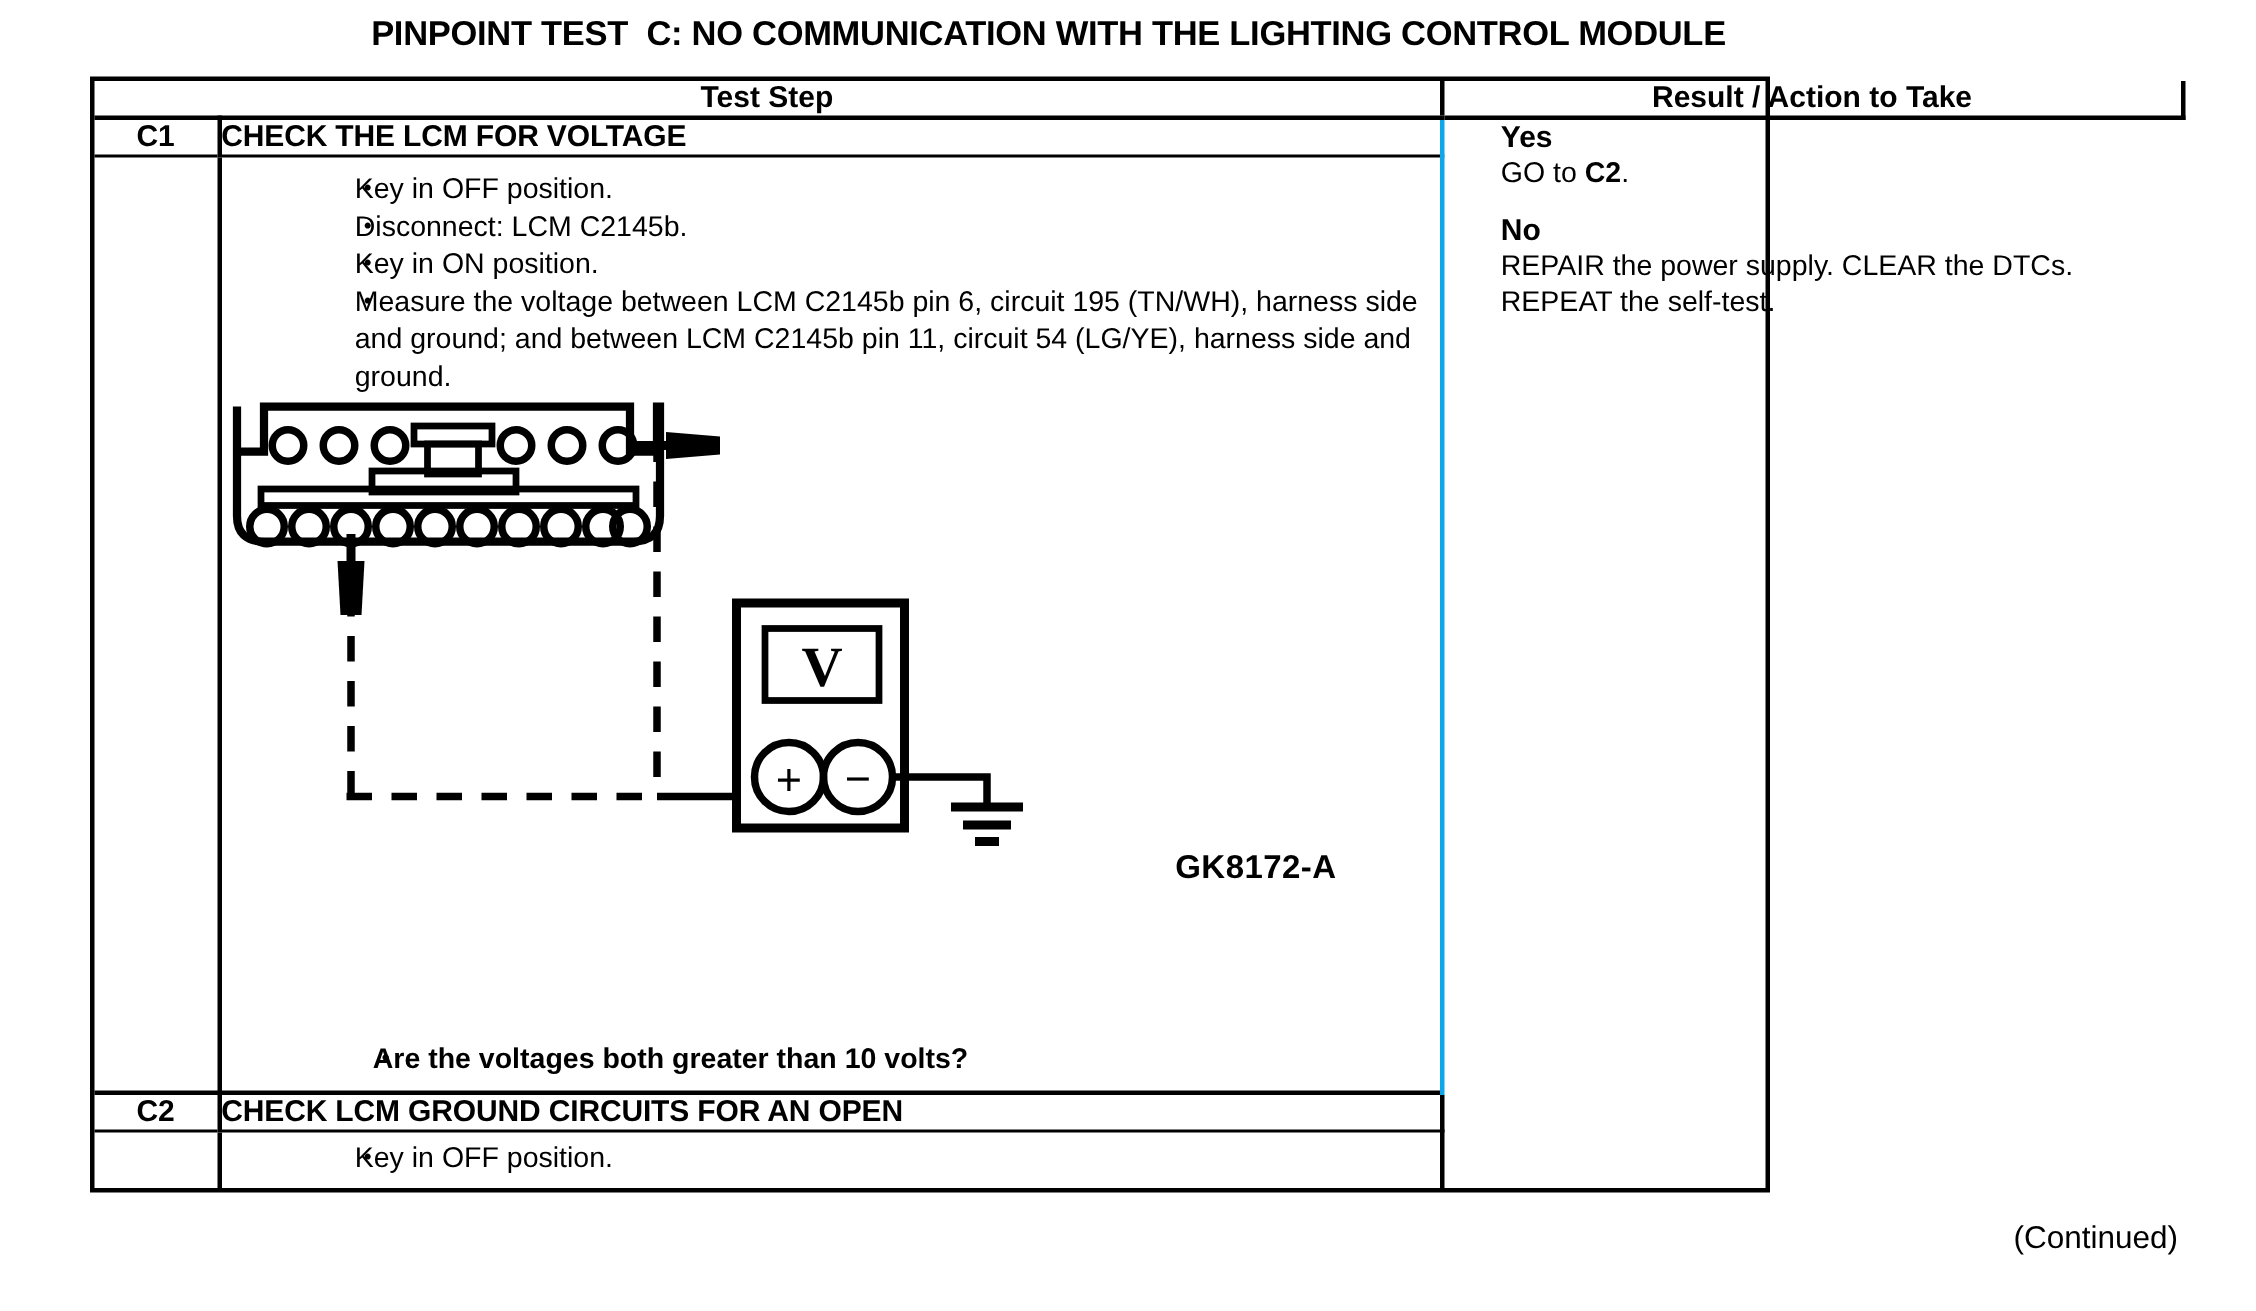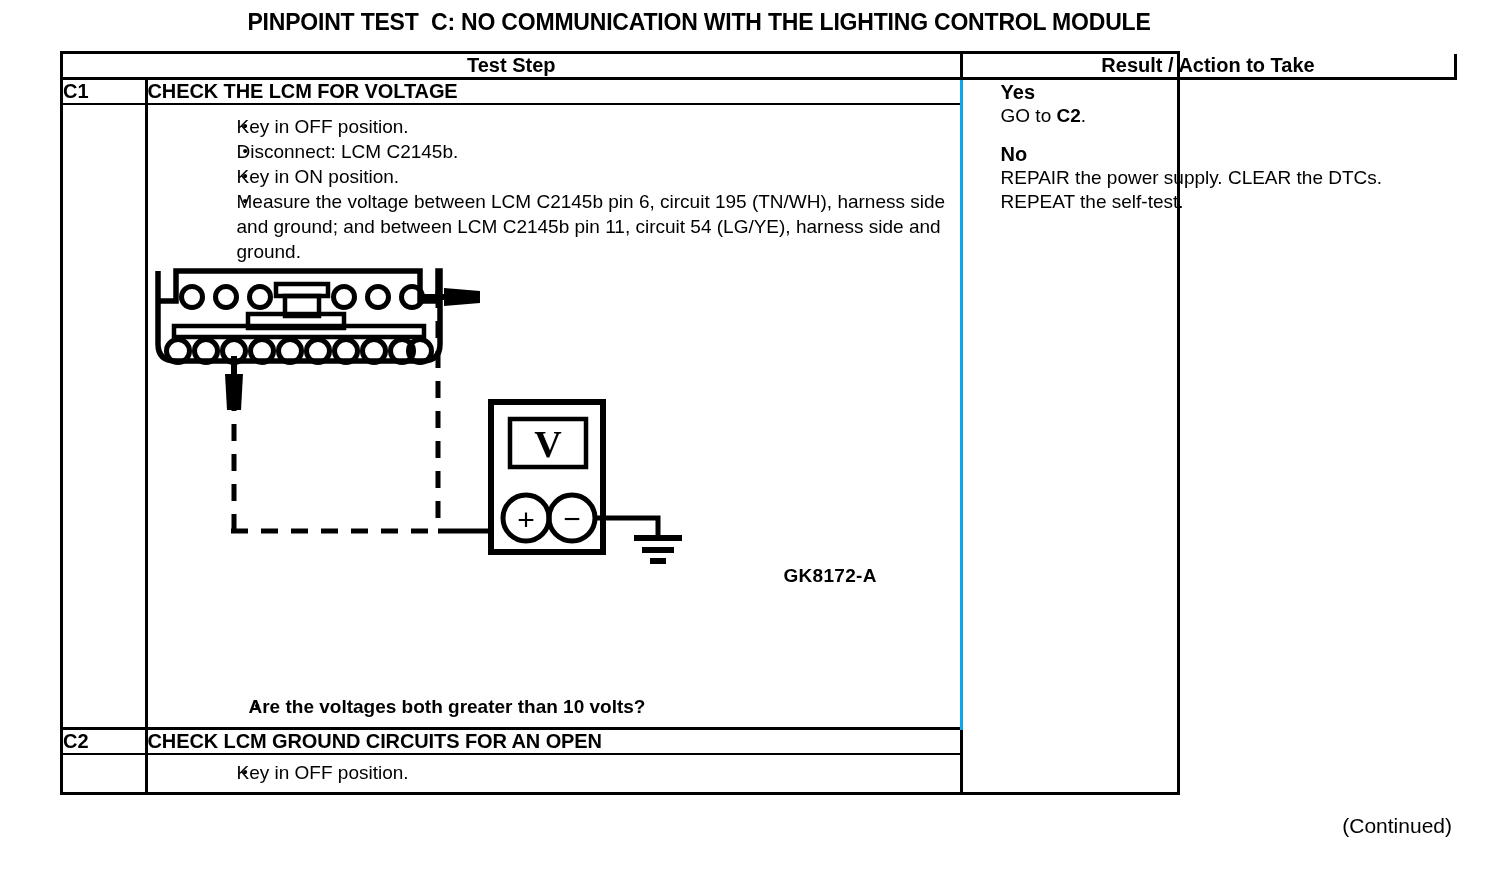--- a/index.html
+++ b/index.html
@@ -62,21 +62,21 @@
   .hdr-cell {
     text-align: center;
     font-size: 20px;
     font-weight: bold;
     padding: 5px 0 6px 0;
     height: 22px;
   }
 
   
   .step-id {
-    text-align: left;
+    text-align: center;
     font-size: 20px;
     font-weight: bold;
     padding: 6px 0 5px 0;
     margin-top: 15px;
   }
 
   
   .step-heading {
     font-size: 20px;
     font-weight: bold;
@@ -114,21 +114,21 @@
   
   #diagram-wrap {
     position: relative;
     height: 430px;
     width: 100%;
   }
   #fig-label {
     position: absolute;
     left: 636px;
     top: 301px;
-    font-size: 19px;
+    font-size: 22px;
     font-weight: bold;
     letter-spacing: 0.3px;
   }
 
   
   .result-cell {
     position: relative;
     vertical-align: bottom;
     padding: 0;
   }

